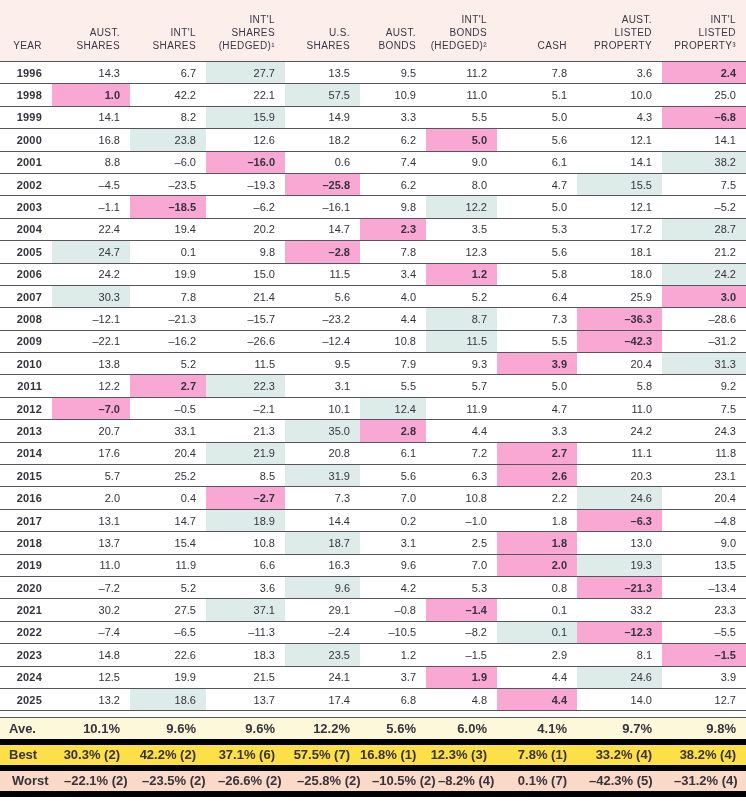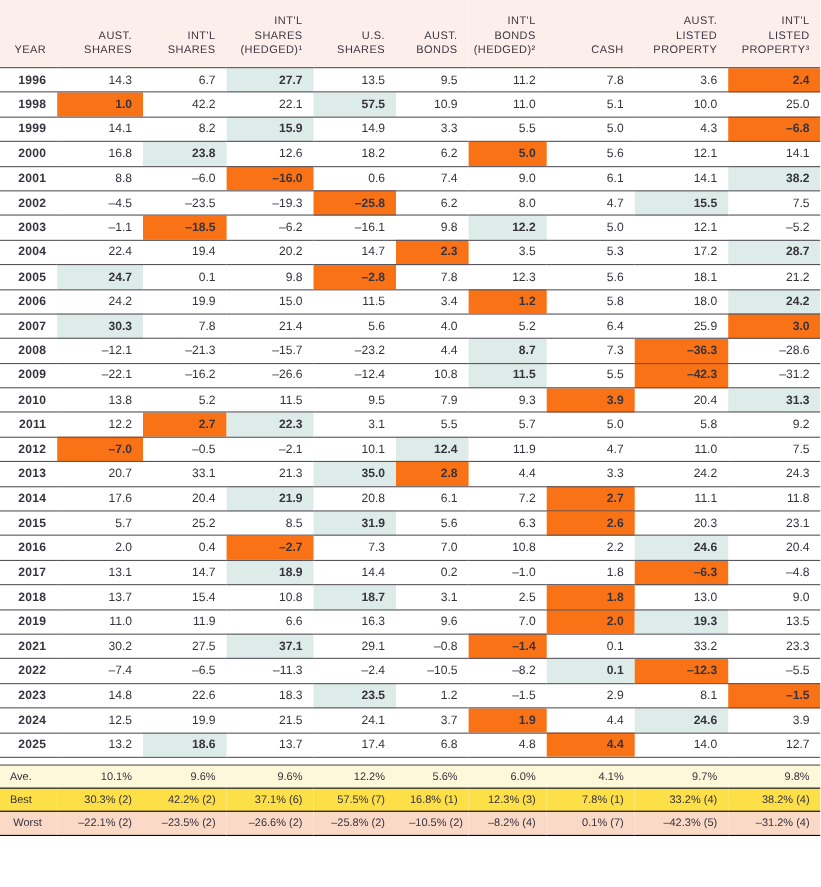--- a/index.html
+++ b/index.html
@@ -46,38 +46,38 @@
     height: 21.4px;
     border-bottom: 1px solid #57545c;
     white-space: nowrap;
   }
   tbody.main td.year {
     text-align: right;
     padding-left: 9px;
     font-weight: bold;
     letter-spacing: 0.02em;
   }
-  tbody.main td.best  { background: #ddece8; font-weight: bold; text-align: right; }
-  tbody.main td.worst { background: #f97316; font-weight: bold; margin-left: 20px; }
+  tbody.main td.best  { background: #ddece8; font-weight: normal; text-align: right; }
+  tbody.main td.worst { background: #f9a8d4; font-weight: bold; margin-left: 20px; }
   
   tbody.spacer td {
     height: 6px;
     border: none;
     padding: 0;
     background: #ffffff;
   }
   
   tbody.summary td {
-    font-size: 10px;
-    font-weight: normal;
+    font-size: 13px;
+    font-weight: bold;
     text-align: right;
     padding: 0 10px 0 0;
     height: 20.2px;
     border-top: 1px solid #57545c;
-    border-bottom: 1px solid #000000;
+    border-bottom: 6px solid #000000;
     white-space: nowrap;
   }
   tbody.summary td.year {
     text-align: left;
     padding-left: 9px;
   }
   tbody.summary tr.ave td   { background: #fcf8d9; }
   tbody.summary tr.best td  { background: #fde047; }
   tbody.summary tr.worst td { background: #fad9c7; padding-left: 12px; }
 </style>
@@ -383,20 +383,32 @@
           <td>11.9</td>
           <td>6.6</td>
           <td>16.3</td>
           <td>9.6</td>
           <td>7.0</td>
           <td class="worst">2.0</td>
           <td class="best">19.3</td>
           <td>13.5</td>
         </tr>
         <tr>
+          <td class="year">2020</td>
+          <td>–7.2</td>
+          <td>5.2</td>
+          <td>3.6</td>
+          <td class="best">9.6</td>
+          <td>4.2</td>
+          <td>5.3</td>
+          <td>0.8</td>
+          <td class="worst">–21.3</td>
+          <td>–13.4</td>
+        </tr>
+        <tr>
           <td class="year">2021</td>
           <td>30.2</td>
           <td>27.5</td>
           <td class="best">37.1</td>
           <td>29.1</td>
           <td>–0.8</td>
           <td class="worst">–1.4</td>
           <td>0.1</td>
           <td>33.2</td>
           <td>23.3</td>

